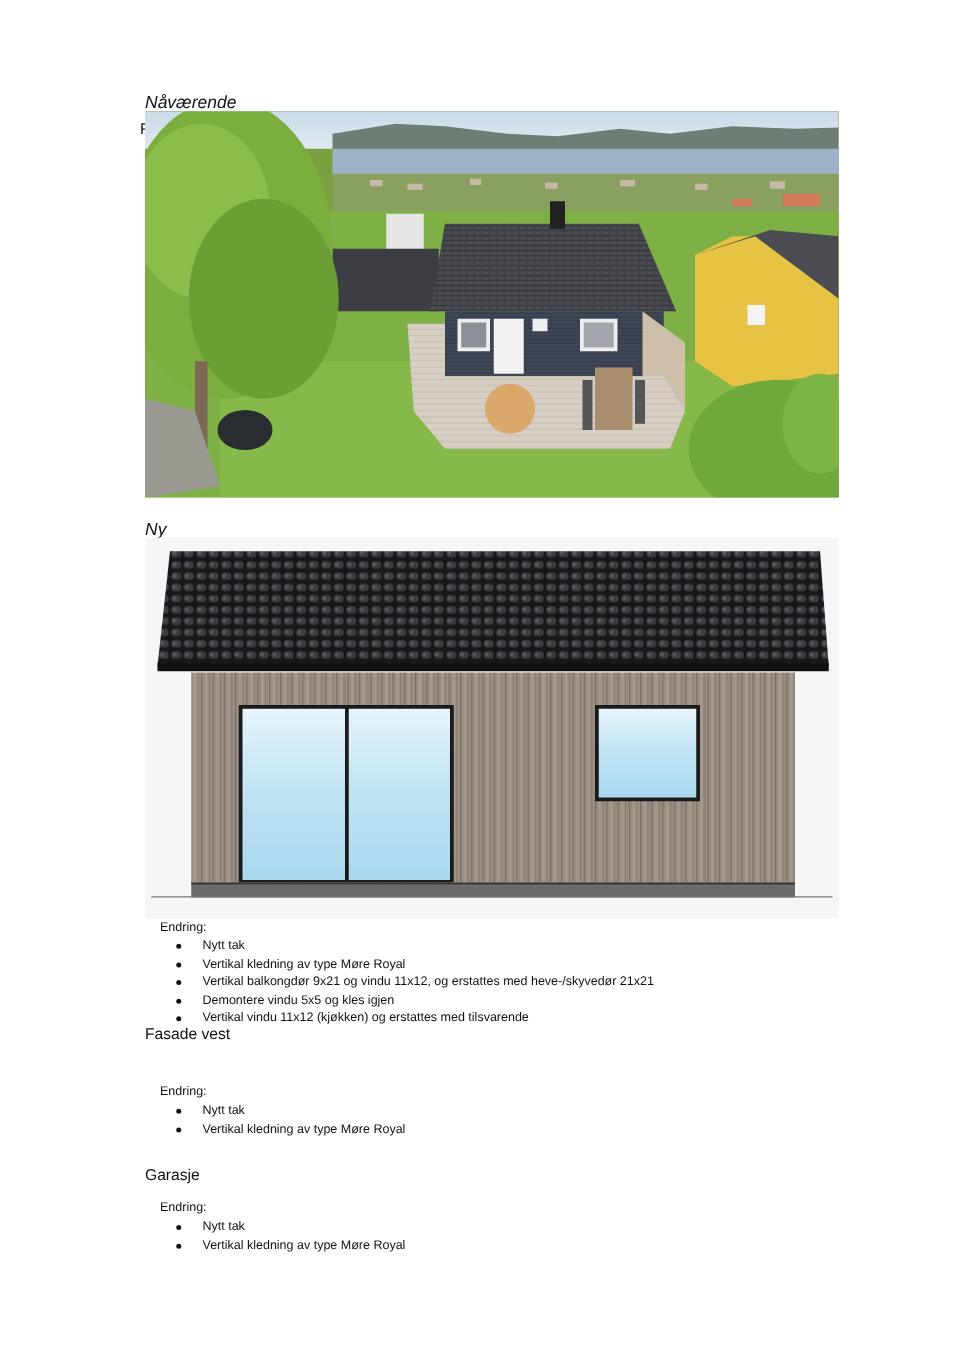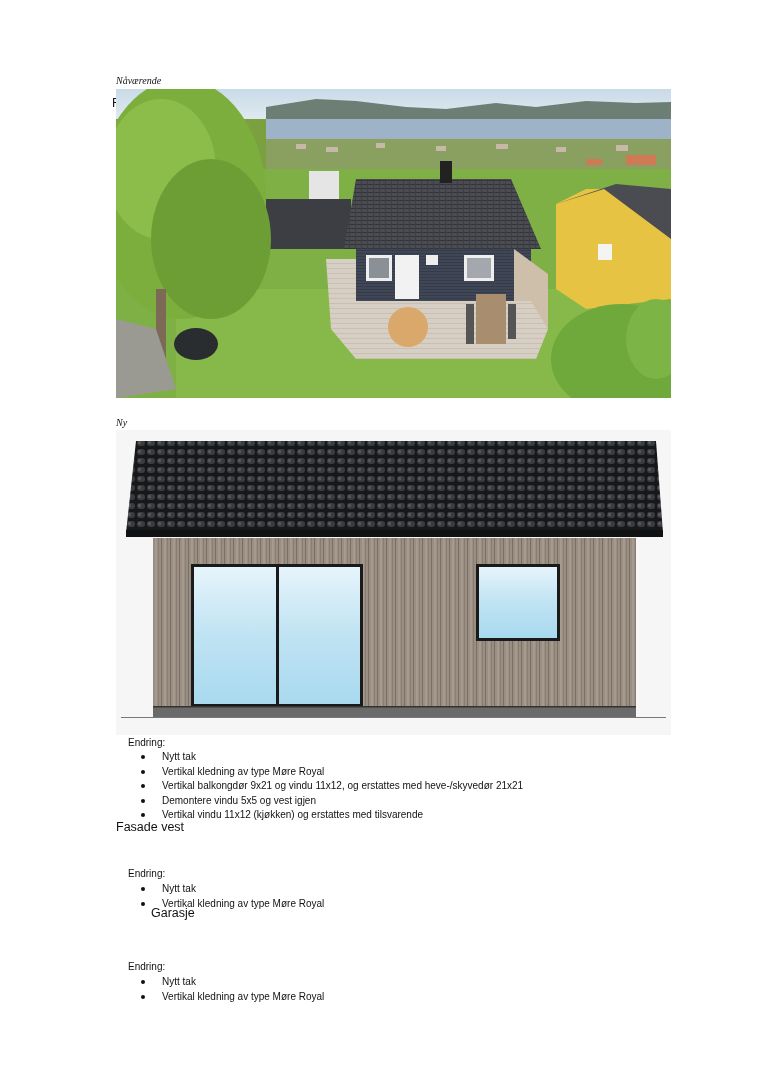--- a/index.html
+++ b/index.html
@@ -1,20 +1,20 @@
 <!DOCTYPE html>
 <html><head>
 <meta charset="utf-8">
 <style>
   html, body { margin: 0; padding: 0; background: #ffffff; }
   body { width: 764px; height: 1080px; position: relative; overflow: hidden;
          font-family: "Liberation Sans", "DejaVu Sans", sans-serif; color: #111; }
   .abs { position: absolute; }
   .h { font-size: 12.5px; line-height: 14px; }
-  .sub { font-size: 10px; font-style: italic; line-height: 12px; font-family: Liberation Serif, serif; }
+  .sub { font-size: 14px; font-style: italic; line-height: 12px; }
   .body { font-size: 10px; line-height: 12px; margin-left: 12px; }
   .li { position: absolute; font-size: 10px; line-height: 12px; white-space: nowrap; }
   .li .bullet { position: absolute; left: 0; top: 4px; width: 4px; height: 4px; border-radius: 50%; background: #111; }
   .li .txt { position: absolute; left: 21px; top: 0; }
 
   
   #photo { left: 116px; top: 89px; width: 555px; height: 309px; overflow: hidden; background: #7aa040; }
   #photo svg { display: block; }
 
   
@@ -165,42 +165,42 @@
   <div class="li" style="left:141px; top:766px;">
       <span class="bullet"></span>
       <span class="txt">Vertikal kledning av type Møre Royal</span>
     </div>
   <div class="li" style="left:141px; top:780px;">
       <span class="bullet"></span>
       <span class="txt">Vertikal balkongdør 9x21 og vindu 11x12, og erstattes med heve-/skyvedør 21x21</span>
     </div>
   <div class="li" style="left:141px; top:795px;">
       <span class="bullet"></span>
-      <span class="txt">Demontere vindu 5x5 og vest igjen</span>
+      <span class="txt">Demontere vindu 5x5 og kles igjen</span>
     </div>
   <div class="li" style="left:141px; top:809px;">
       <span class="bullet"></span>
       <span class="txt">Vertikal vindu 11x12 (kjøkken) og erstattes med tilsvarende</span>
     </div>
 </div>
 
 <div class="abs h" style="left:116px; top:820px;">Fasade vest</div>
 <div class="abs body" style="left:116px; top:868px;">Endring:</div>
 <div>
   <div class="li" style="left:141px; top:883px;">
       <span class="bullet"></span>
       <span class="txt">Nytt tak</span>
     </div>
   <div class="li" style="left:141px; top:898px;">
       <span class="bullet"></span>
       <span class="txt">Vertikal kledning av type Møre Royal</span>
     </div>
 </div>
 
-<div class="abs h" style="left:116px; top:906px;margin-left:35px;">Garasje</div>
+<div class="abs h" style="left:116px; top:933px;">Garasje</div>
 <div class="abs body" style="left:116px; top:961px;">Endring:</div>
 <div>
   <div class="li" style="left:141px; top:976px;">
       <span class="bullet"></span>
       <span class="txt">Nytt tak</span>
     </div>
   <div class="li" style="left:141px; top:991px;">
       <span class="bullet"></span>
       <span class="txt">Vertikal kledning av type Møre Royal</span>
     </div>

